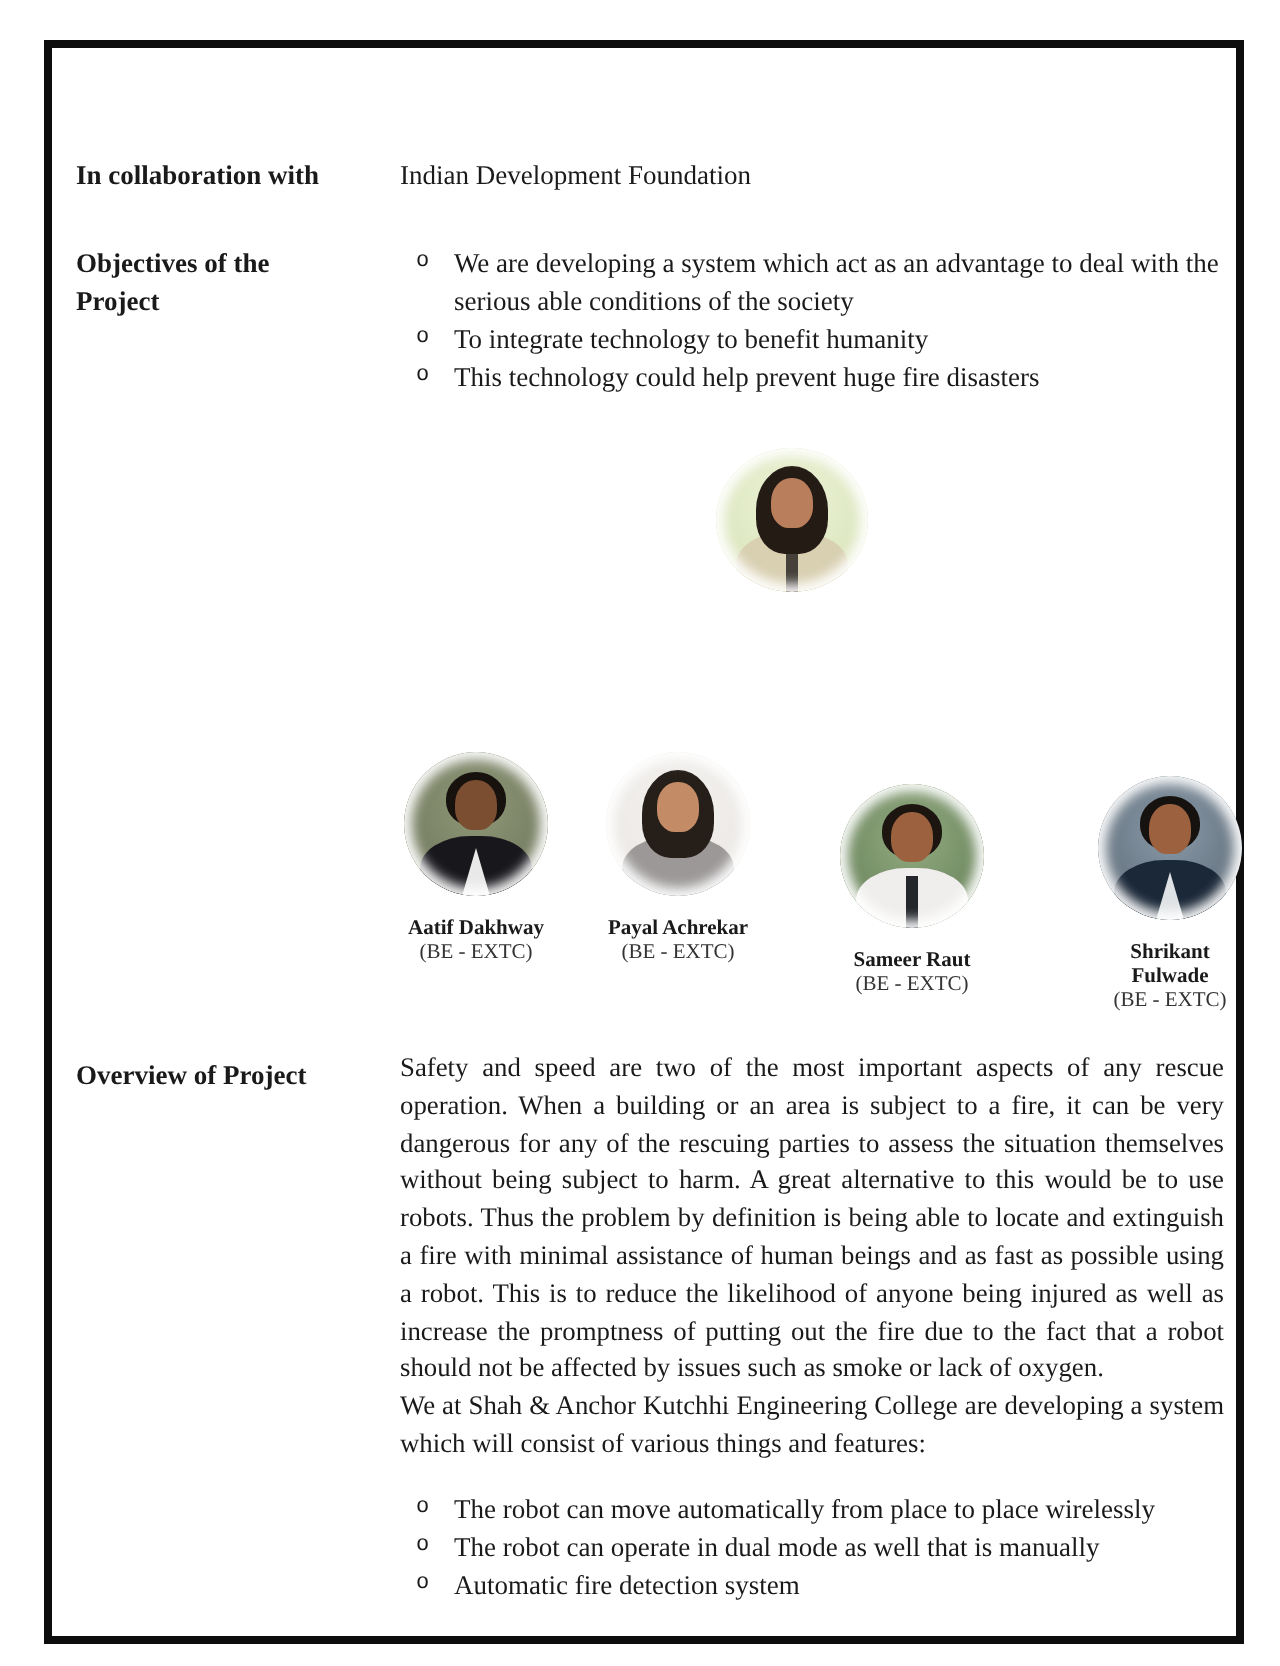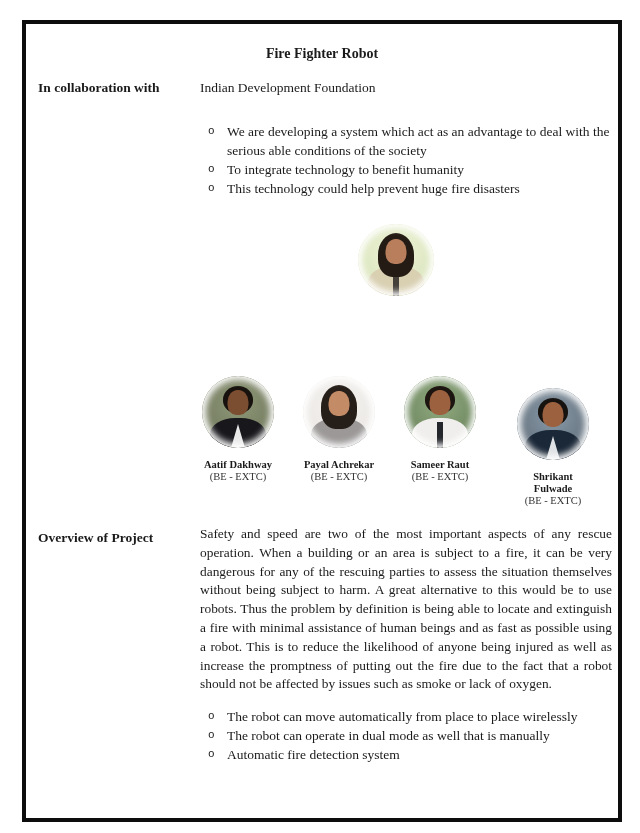--- a/index.html
+++ b/index.html
@@ -88,25 +88,25 @@
   .p-m2    { --bg1:#f5f3f1; --bg2:#e6e3df; --skin:#c38c67; --hair:#261e19; --suit:#9b9897; }
   .p-m3    { --bg1:#93ab81; --bg2:#5c774f; --skin:#9c6240; --hair:#1c1510; --suit:#efeeec; --accent:#23262b; }
   .p-m4    { --bg1:#8a9aa8; --bg2:#55626e; --skin:#9c6240; --hair:#16120f; --suit:#1b2838; --shirt:#dfe2e4; }
 </style>
 </head>
 <body>
 
 <div class="sheet">
   <div class="frame">
 
-    <h1 class="doc-title">Fire Fighter Robot</h1>
 
     <div class="side-label lbl-collab">In collaboration with</div>
     <div class="col-value val-collab">Indian Development Foundation</div>
 
+    <div class="side-label lbl-objectives">Objectives of the Project</div>
     <ul class="o-list list-objectives">
       <li>
         <span class="o-marker">o</span>
         <span class="o-text">We are developing a system which act as an advantage to deal with the serious able conditions of the society</span>
       </li>
       <li>
         <span class="o-marker">o</span>
         <span class="o-text">To integrate technology to benefit humanity</span>
       </li>
       <li>
@@ -157,21 +157,21 @@
             <div class="av-face"></div>
             <div class="av-fade"></div>
           </div>
         </div>
         <figcaption>
           <div class="m-name">Payal Achrekar</div>
           <div class="m-cred">(BE - EXTC)</div>
         </figcaption>
       </figure>
 
-      <figure class="member" style="margin:0">
+      <figure class="member" style="margin:16px">
         <div class="photo-wrap">
           <div class="avatar p-m3">
             <div class="av-bg"></div>
             <div class="av-body"></div>
             <div class="av-accent"></div>
             <div class="av-hair"></div>
             <div class="av-face"></div>
             <div class="av-fade"></div>
           </div>
         </div>
@@ -197,20 +197,21 @@
           <div class="m-cred">(BE - EXTC)</div>
         </figcaption>
       </figure>
 
     </div>
 
     <div class="side-label lbl-overview">Overview of Project</div>
 
     <div class="overview-body">
       <p>Safety and speed are two of the most important aspects of any rescue operation. When a building or an area is subject to a fire, it can be very dangerous for any of the rescuing parties to assess the situation themselves without being subject to harm. A great alternative to this would be to use robots. Thus the problem by definition is being able to locate and extinguish a fire with minimal assistance of human beings and as fast as possible using a robot. This is to reduce the likelihood of anyone being injured as well as increase the promptness of putting out the fire due to the fact that a robot should not be affected by issues such as smoke or lack of oxygen.</p>
+      <p>We at Shah &amp; Anchor Kutchhi Engineering College are developing a system which will consist of various things and features:</p>
 
       <ul class="o-list list-overview">
         <li>
           <span class="o-marker">o</span>
           <span class="o-text">The robot can move automatically from place to place wirelessly</span>
         </li>
         <li>
           <span class="o-marker">o</span>
           <span class="o-text">The robot can operate in dual mode as well that is manually</span>
         </li>

